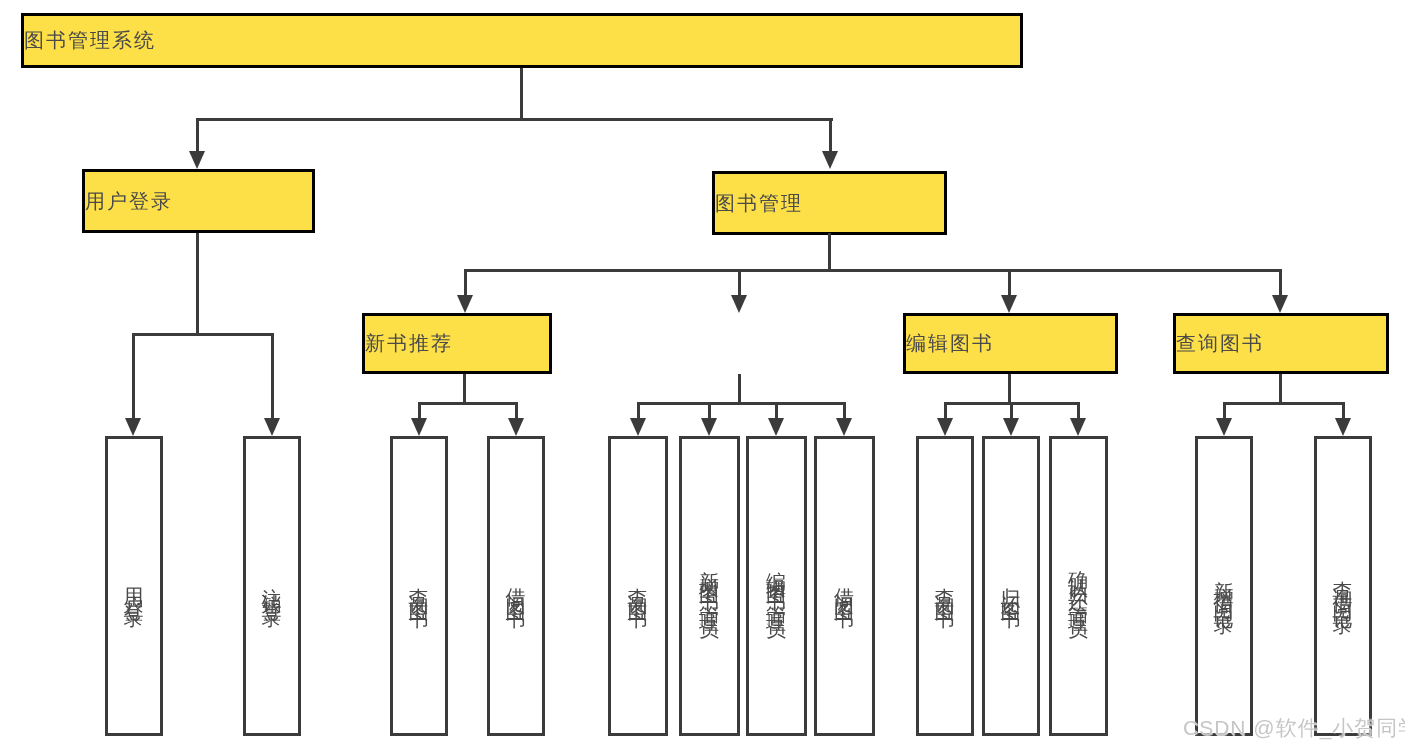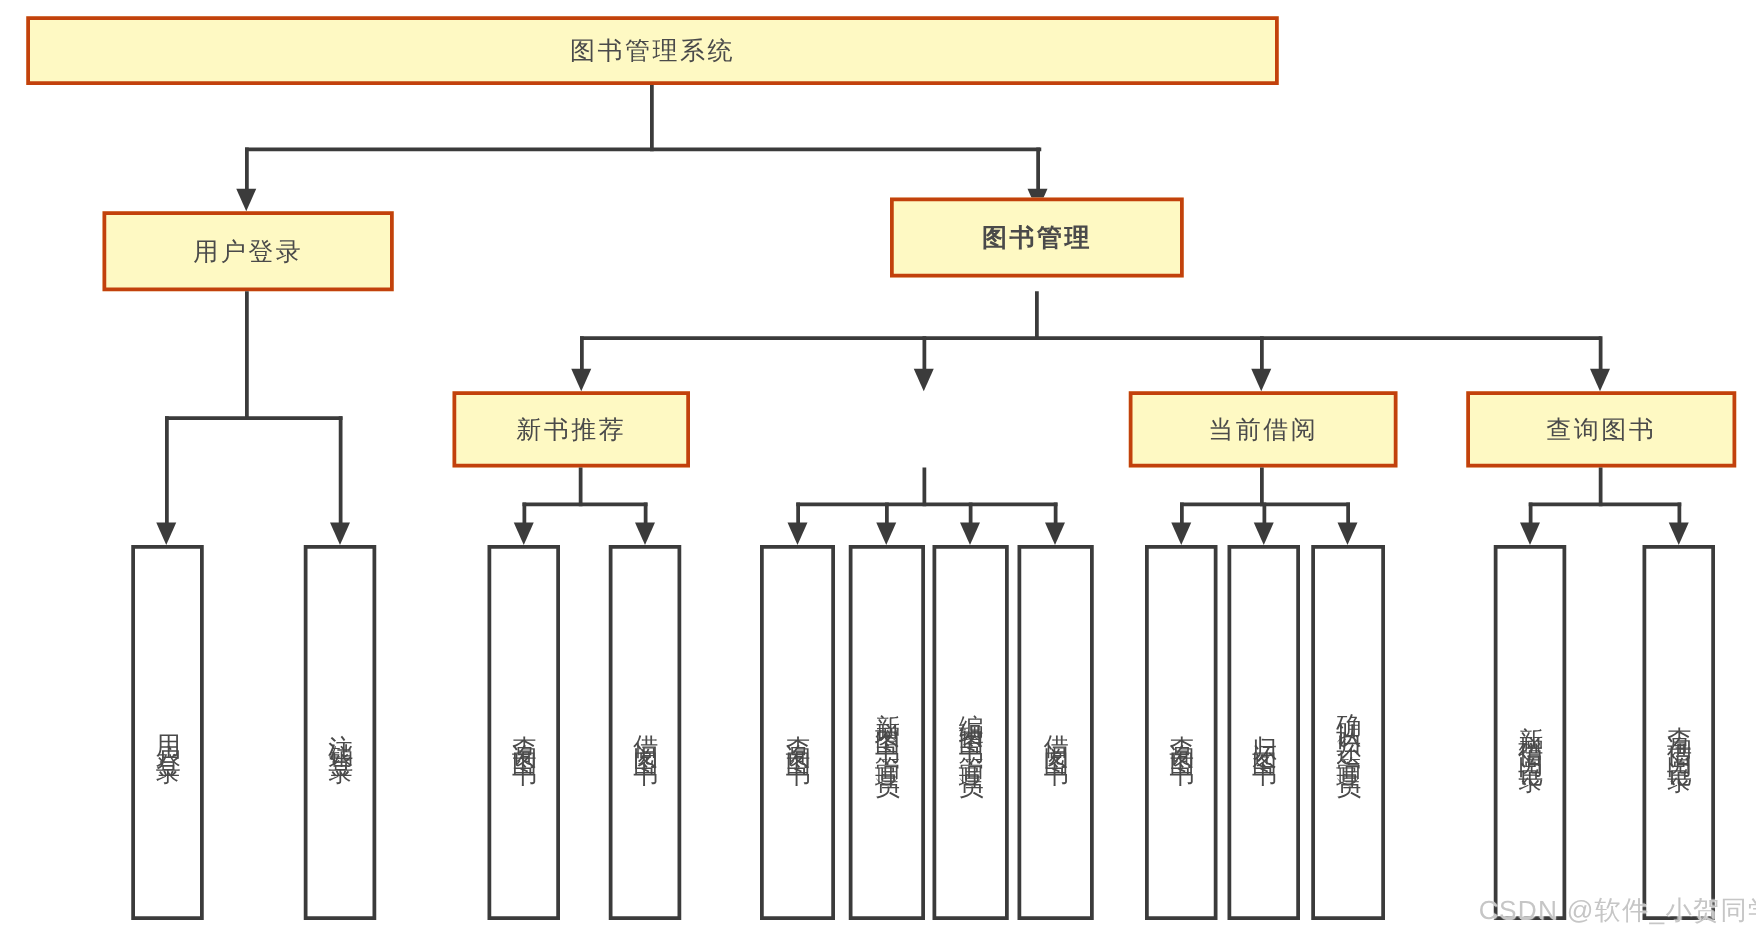--- a/index.html
+++ b/index.html
@@ -6,23 +6,23 @@
   #stage{
     position:relative;
     width:1405px;height:747px;
     background:#ffffff;
     font-family:"Liberation Sans","DejaVu Sans",sans-serif;
     overflow:hidden;
   }
   .hbox{
     position:absolute;
     box-sizing:border-box;
-    border:3px solid #c2410c;
-    background:#fef9c3;
-    display:flex;align-items:center;justify-content:center;
+    border:3px solid #000000;
+    background:#fde047;
+    display:flex;align-items:center;
     color:#4a4a4a;
     font-size:20px;
     letter-spacing:2px;
   }
   .vbox{
     position:absolute;
     box-sizing:border-box;
     border:3px solid #3b3b3b;
     background:#ffffff;
     display:flex;align-items:center;justify-content:center;
@@ -66,21 +66,21 @@
   <div class="vline" style="left:520px;top:68px;height:53px;"></div>
   <div class="hline" style="left:196px;top:118px;width:637px;"></div>
   <div class="vline" style="left:196px;top:118px;height:36px;"></div>
   <div class="arr" style="left:189px;top:151px;"></div>
   <div class="vline" style="left:829px;top:118px;height:36px;"></div>
   <div class="arr" style="left:822px;top:151px;"></div>
 
   <div class="hbox" style="left:82px;top:169px;width:233px;height:64px;">
     <span>用户登录</span>
   </div>
-  <div class="hbox" style="left:712px;top:158px;width:235px;height:64px;font-weight:bold;">
+  <div class="hbox" style="left:712px;top:171px;width:235px;height:64px;">
     <span>图书管理</span>
   </div>
 
   <div class="vline" style="left:196px;top:233px;height:103px;"></div>
   <div class="hline" style="left:132px;top:333px;width:142px;"></div>
   <div class="vline" style="left:132px;top:333px;height:88px;"></div>
   <div class="arr" style="left:125px;top:418px;"></div>
   <div class="vline" style="left:271px;top:333px;height:88px;"></div>
   <div class="arr" style="left:264px;top:418px;"></div>
 
@@ -92,21 +92,21 @@
   <div class="arr" style="left:731px;top:295px;"></div>
   <div class="vline" style="left:1008px;top:269px;height:29px;"></div>
   <div class="arr" style="left:1001px;top:295px;"></div>
   <div class="vline" style="left:1279px;top:269px;height:29px;"></div>
   <div class="arr" style="left:1272px;top:295px;"></div>
 
   <div class="hbox" style="left:362px;top:313px;width:190px;height:61px;">
     <span>新书推荐</span>
   </div>
   <div class="hbox" style="left:903px;top:313px;width:215px;height:61px;">
-    <span>当前借阅</span>
+    <span>编辑图书</span>
   </div>
   <div class="hbox" style="left:1173px;top:313px;width:216px;height:61px;">
     <span>查询图书</span>
   </div>
 
   <div class="vline" style="left:463px;top:374px;height:31px;"></div>
   <div class="hline" style="left:418px;top:402px;width:100px;"></div>
   <div class="vline" style="left:418px;top:402px;height:20px;"></div>
   <div class="arr" style="left:411px;top:418px;"></div>
   <div class="vline" style="left:515px;top:402px;height:20px;"></div>

